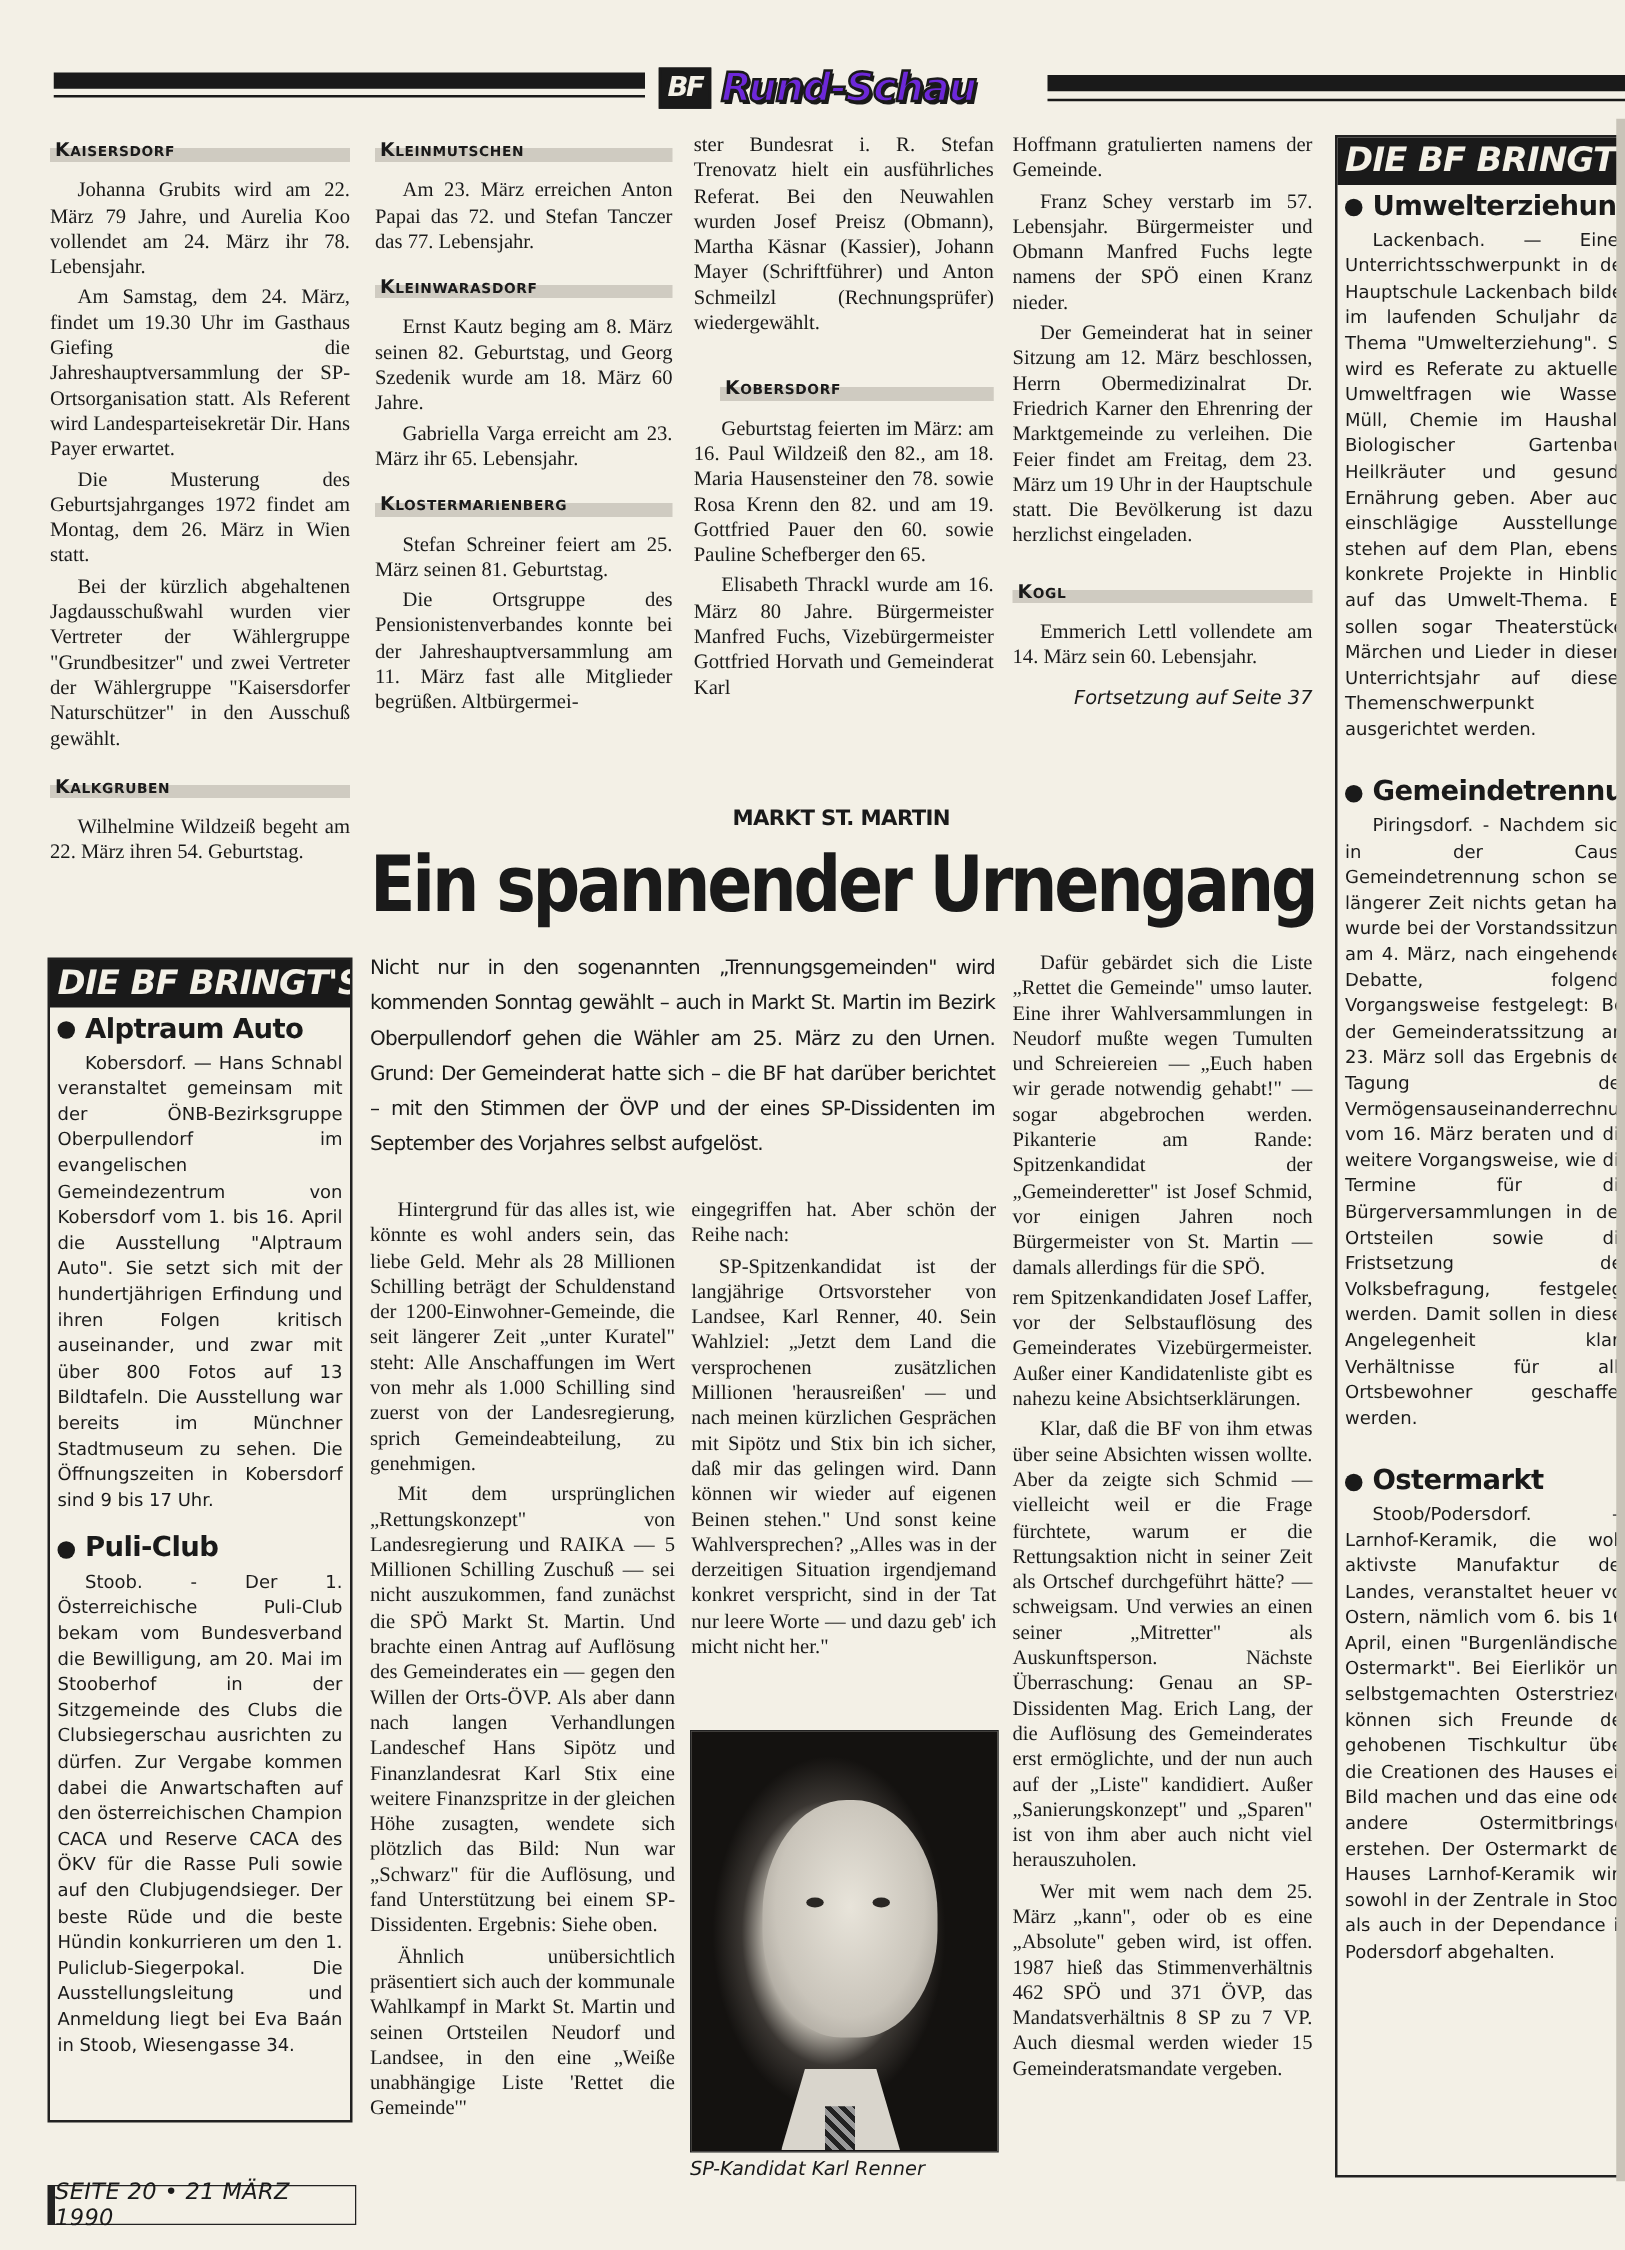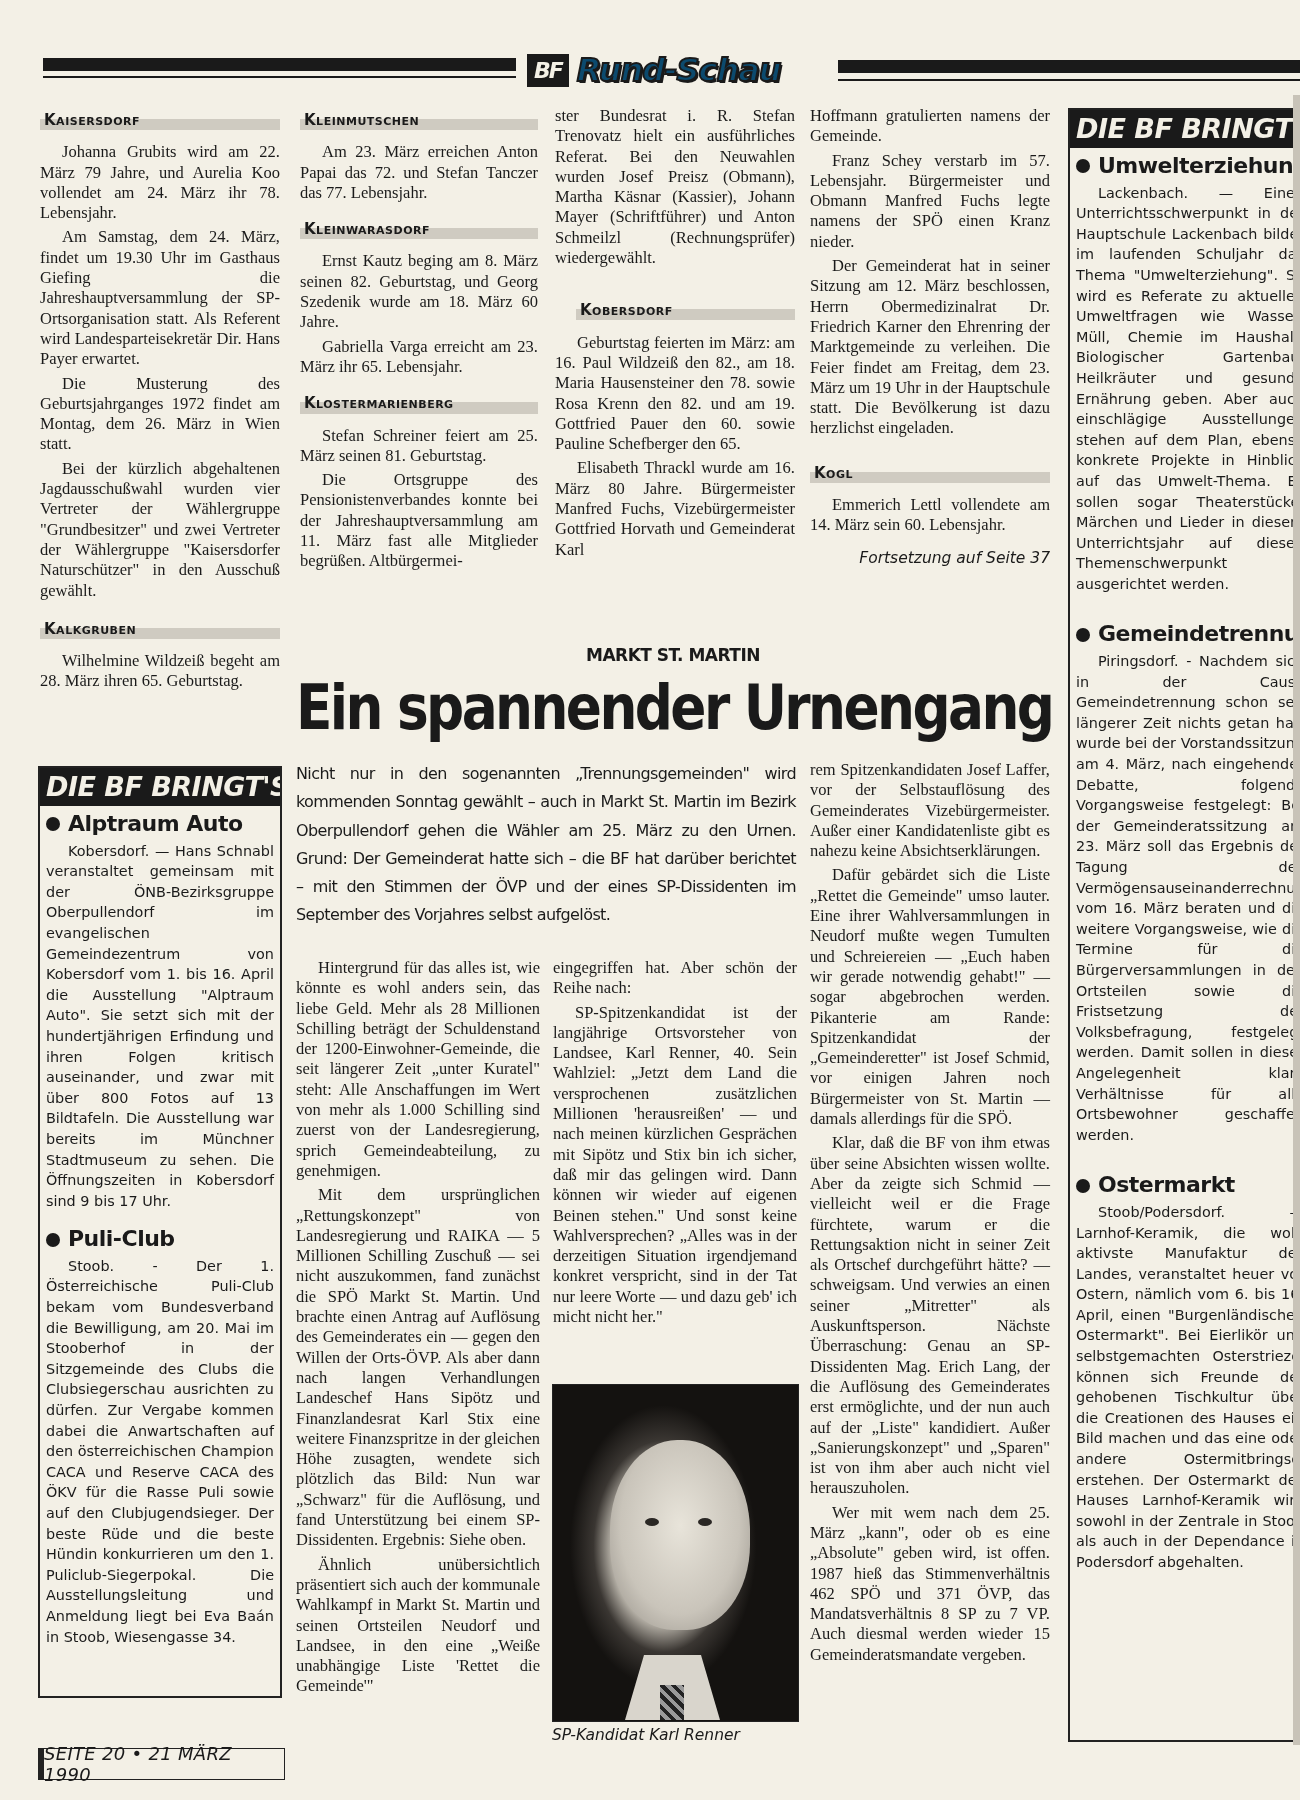--- a/index.html
+++ b/index.html
@@ -5,21 +5,21 @@
   html,body{margin:0;padding:0;}
   body{width:1300px;height:1800px;background:#f3f0e6;position:relative;overflow:hidden;color:#1a1a1a;font-family:"Liberation Serif",serif;}
   .abs{position:absolute;}
   
   .mast-bar-l{left:43px;top:58px;width:473px;height:13px;background:#1a1a1a;}
   .mast-line-l{left:43px;top:76px;width:473px;height:2px;background:#1a1a1a;}
   .mast-bar-r{left:838px;top:60px;width:462px;height:13px;background:#1a1a1a;}
   .mast-line-r{left:838px;top:79px;width:462px;height:2px;background:#1a1a1a;}
   .logo{left:527px;top:50px;height:40px;display:flex;align-items:center;gap:8px;}
   .logo-bf{background:#1a1a1a;color:#f3f0e6;font-family:"DejaVu Sans",sans-serif;font-weight:bold;font-style:italic;font-size:22px;padding:2px 5px;border:2px solid #1a1a1a;letter-spacing:-2px;}
-  .logo-text{font-family:"DejaVu Sans",sans-serif;font-weight:bold;font-style:italic;font-size:32px;color:#0c4a6e;-webkit-text-stroke:2px #1a1a1a;text-shadow:2px 2px 0 #1a1a1a;letter-spacing:-1px;}
+  .logo-text{font-family:"DejaVu Sans",sans-serif;font-weight:bold;font-style:italic;font-size:32px;color:#6d28d9;-webkit-text-stroke:2px #1a1a1a;text-shadow:2px 2px 0 #1a1a1a;letter-spacing:-1px;}
   
   .col{position:absolute;font-size:16.5px;line-height:20.3px;text-align:justify;}
   .col p{margin:0 0 4px 0;text-indent:22px;}
   .kicker{font-family:"DejaVu Sans",sans-serif;font-weight:bold;font-size:15px;letter-spacing:0.5px;background:linear-gradient(to bottom,transparent 45%,#cfcbc1 45%,#cfcbc1 90%,transparent 90%);padding:2px 0 2px 4px;margin:6px 0 10px 0;font-variant:small-caps;}
   
   .box{position:absolute;border:2px solid #222;background:#f3f0e6;font-family:"DejaVu Sans",sans-serif;font-size:14.4px;line-height:20.6px;}
   .box-head{background:#1a1a1a;color:#f3f0e6;font-weight:bold;font-style:italic;font-size:27px;line-height:38px;padding:0 6px;letter-spacing:-0.5px;white-space:nowrap;overflow:hidden;}
   .box-body{padding:0 6px 6px 6px;}
   .box h3{margin:8px 0 6px 0;font-size:22px;font-weight:bold;letter-spacing:-0.5px;display:flex;align-items:center;gap:8px;white-space:nowrap;}
   .dot{display:inline-block;width:14px;height:14px;border-radius:50%;background:#1a1a1a;flex:none;}
@@ -53,21 +53,21 @@
 <div class="abs mast-bar-r"></div>
 <div class="abs mast-line-r"></div>
 
 <div class="col" style="left:40px;top:102px;width:240px;">
   <div class="kicker">Kaisersdorf</div>
   <p>Johanna Grubits wird am 22. März 79 Jahre, und Aurelia Koo vollendet am 24. März ihr 78. Lebensjahr.</p>
   <p>Am Samstag, dem 24. März, findet um 19.30 Uhr im Gasthaus Giefing die Jahreshauptversammlung der SP-Ortsorganisation statt. Als Referent wird Landesparteisekretär Dir. Hans Payer erwartet.</p>
   <p>Die Musterung des Geburtsjahrganges 1972 findet am Montag, dem 26. März in Wien statt.</p>
   <p>Bei der kürzlich abgehaltenen Jagdausschußwahl wurden vier Vertreter der Wählergruppe "Grundbesitzer" und zwei Vertreter der Wählergruppe "Kaisersdorfer Naturschützer" in den Ausschuß gewählt.</p>
   <div class="kicker" style="margin-top:16px;">Kalkgruben</div>
-  <p>Wilhelmine Wildzeiß begeht am 28. März ihren 65. Geburtstag.</p>
+  <p>Wilhelmine Wildzeiß begeht am 22. März ihren 54. Geburtstag.</p>
 </div>
 
 <div class="col" style="left:300px;top:102px;width:238px;">
   <div class="kicker">Kleinmutschen</div>
   <p>Am 23. März erreichen Anton Papai das 72. und Stefan Tanczer das 77. Lebensjahr.</p>
   <div class="kicker" style="margin-top:14px;">Kleinwarasdorf</div>
   <p>Ernst Kautz beging am 8. März seinen 82. Geburtstag, und Georg Szedenik wurde am 18. März 60 Jahre.</p>
   <p>Gabriella Varga erreicht am 23. März ihr 65. Lebensjahr.</p>
   <div class="kicker" style="margin-top:14px;">Klostermarienberg</div>
   <p>Stefan Schreiner feiert am 25. März seinen 81. Geburtstag.</p>
@@ -159,19 +159,19 @@
 <div class="abs photo"></div>
 <div class="abs photo-face">
   <div class="photo-eye abs" style="left:35px;top:78px;"></div>
   <div class="photo-eye abs" style="left:88px;top:78px;"></div>
 </div>
 <div class="abs photo-shirt"></div>
 <div class="abs photo-tie"></div>
 <div class="abs caption">SP-Kandidat Karl Renner</div>
 
 <div class="col" style="left:810px;top:760px;width:240px;">
+  <p>Dafür gebärdet sich die Liste „Rettet die Gemeinde" umso lauter. Eine ihrer Wahlversammlungen in Neudorf mußte wegen Tumulten und Schreiereien — „Euch haben wir gerade notwendig gehabt!" — sogar abgebrochen werden. Pikanterie am Rande: Spitzenkandidat der „Gemeinderetter" ist Josef Schmid, vor einigen Jahren noch Bürgermeister von St. Martin — damals allerdings für die SPÖ.</p>
   <p style="text-indent:0">rem Spitzenkandidaten Josef Laffer, vor der Selbstauflösung des Gemeinderates Vizebürgermeister. Außer einer Kandidatenliste gibt es nahezu keine Absichtserklärungen.</p>
-  <p>Dafür gebärdet sich die Liste „Rettet die Gemeinde" umso lauter. Eine ihrer Wahlversammlungen in Neudorf mußte wegen Tumulten und Schreiereien — „Euch haben wir gerade notwendig gehabt!" — sogar abgebrochen werden. Pikanterie am Rande: Spitzenkandidat der „Gemeinderetter" ist Josef Schmid, vor einigen Jahren noch Bürgermeister von St. Martin — damals allerdings für die SPÖ.</p>
   <p>Klar, daß die BF von ihm etwas über seine Absichten wissen wollte. Aber da zeigte sich Schmid — vielleicht weil er die Frage fürchtete, warum er die Rettungsaktion nicht in seiner Zeit als Ortschef durchgeführt hätte? — schweigsam. Und verwies an einen seiner „Mitretter" als Auskunftsperson. Nächste Überraschung: Genau an SP-Dissidenten Mag. Erich Lang, der die Auflösung des Gemeinderates erst ermöglichte, und der nun auch auf der „Liste" kandidiert. Außer „Sanierungskonzept" und „Sparen" ist von ihm aber auch nicht viel herauszuholen.</p>
   <p>Wer mit wem nach dem 25. März „kann", oder ob es eine „Absolute" geben wird, ist offen. 1987 hieß das Stimmenverhältnis 462 SPÖ und 371 ÖVP, das Mandatsverhältnis 8 SP zu 7 VP. Auch diesmal werden wieder 15 Gemeinderatsmandate vergeben.</p>
 </div>
 
 <div class="abs footer">SEITE 20 • 21 MÄRZ 1990</div>
 
 </body></html>

